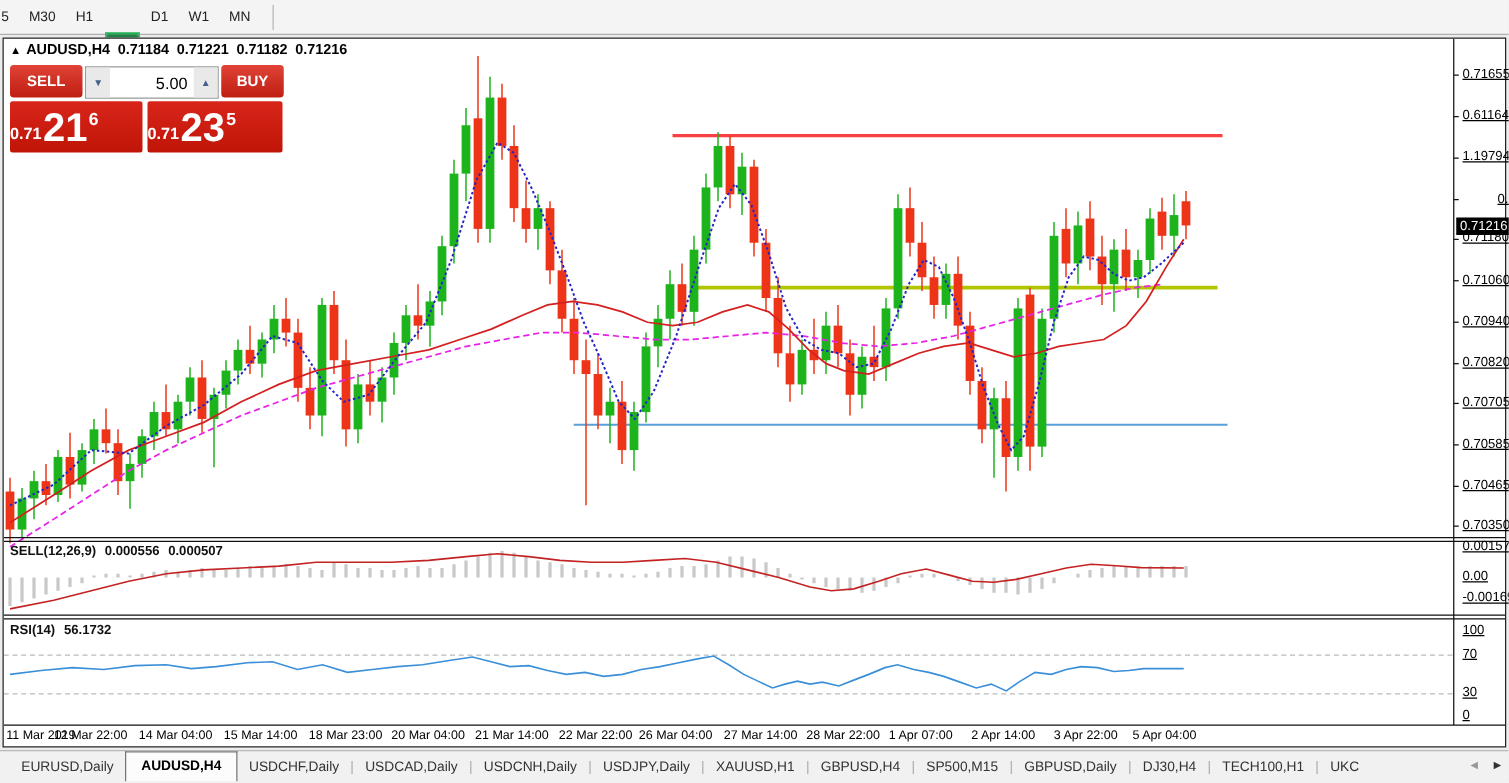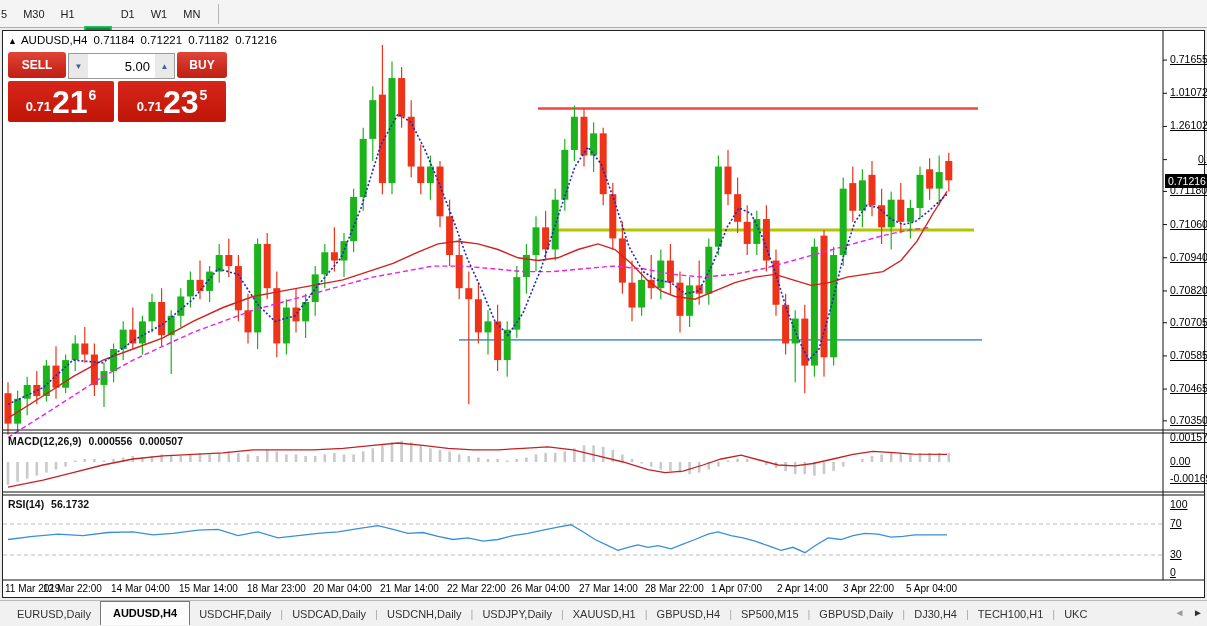--- a/index.html
+++ b/index.html
@@ -9,21 +9,21 @@
   .toolbar{position:absolute;left:0;top:0;width:1207px;height:27px;background:#f4f4f4;
     border-bottom:1px solid #aeaeae;display:flex;align-items:center;}
   .tf-btn{font-size:11px;color:#222;padding:3px 6px;margin:0 1px;border:1px solid transparent;cursor:default;}
   .tf-btn.first{margin-left:-6px;}
   .tf-btn.active{background:#15803d;border:1px solid #22c55e;box-shadow:inset 0 0 2px #bbb;margin-top:44px;}
   .tb-sep{width:1px;height:20px;background:#b5b5b5;margin-left:10px;}
   
   .chart-window{position:absolute;left:2px;top:30px;width:1201px;height:566px;
     background:#fff;border:1px solid #222;}
   #chart-svg{position:absolute;left:0;top:0;}
-  .chart-header{position:absolute;left:5px;top:3px;font-size:11.5px;font-weight:normal;color:#000;white-space:nowrap;}
+  .chart-header{position:absolute;left:5px;top:3px;font-size:11.5px;font-weight:bold;color:#000;white-space:nowrap;}
   .chart-header .tri{font-size:9px;margin-right:4px;}
   .chart-header span{margin-right:3px;}
   .ind-label{position:absolute;font-size:10.5px;color:#111;font-weight:bold;}
   .ind-label span{margin-right:4px;}
   .tick{position:absolute;font-size:10.5px;color:#000;white-space:nowrap;text-decoration:underline;}
   .dtick{position:absolute;font-size:10px;color:#000;white-space:nowrap;}
   .cur-price{position:absolute;background:#000;color:#fff;font-size:10.5px;
     padding:1px 4px 1px 3px;line-height:12px;}
   
   .trade-panel{position:absolute;left:5px;top:21px;width:248px;}
@@ -31,21 +31,21 @@
   .tp-btn{background:linear-gradient(#e04337,#c01e12);color:#fff;font-size:12px;font-weight:bold;
     display:flex;align-items:center;justify-content:center;border-radius:3px;cursor:pointer;}
   .tp-sell{width:58px;}
   .tp-buy{width:50px;margin-left:2px;}
   .spin{display:flex;height:24px;margin:1px 0 0 2px;border:1px solid #9a9a9a;background:#fff;}
   .spin-btn{width:19px;background:#e9e9e9;display:flex;align-items:center;justify-content:center;
     color:#44618d;font-size:8px;cursor:pointer;}
   .spin-val{width:62px;font-size:13px;color:#000;display:flex;align-items:center;justify-content:flex-end;padding-right:5px;}
   .tp-row2{display:flex;margin-top:3px;height:41px;}
   .quote-box{background:linear-gradient(#d8251a,#c01508);color:#fff;display:flex;align-items:center;
-    justify-content:center;border-radius:2px;}
+    justify-content:flex-start;border-radius:2px;}
   .qb-sell{width:106px;margin-right:4px;}
   .qb-buy{width:108px;}
   .q-prefix{font-size:13px;font-weight:bold;margin-top:9px;}
   .q-big{font-size:32px;font-weight:bold;line-height:34px;margin-left:1px;}
   .q-sup{font-size:14px;font-weight:bold;margin-bottom:14px;margin-left:1px;}
   
   .tab-bar{position:absolute;left:0;top:600px;width:1207px;height:26px;background:#f1f1f1;
     border-top:1px solid #b9b9b9;display:flex;align-items:center;font-size:11px;color:#333;}
   .tab{padding:4px 9px;white-space:nowrap;cursor:pointer;text-align:center;}
   .tab.active{background:#fcfcfc;border:1px solid #777;border-bottom:none;font-weight:bold;color:#000;
@@ -396,22 +396,22 @@
         <line x1="1160" y1="193.58844011141986" x2="1164" y2="193.58844011141986" stroke="#111" stroke-width="1"></line>
         <line x1="1160" y1="226.76392757660025" x2="1164" y2="226.76392757660025" stroke="#111" stroke-width="1"></line>
         <line x1="1160" y1="259.93941504178065" x2="1164" y2="259.93941504178065" stroke="#111" stroke-width="1"></line>
         <line x1="1160" y1="291.73259052924834" x2="1164" y2="291.73259052924834" stroke="#111" stroke-width="1"></line>
         <line x1="1160" y1="324.9080779944287" x2="1164" y2="324.9080779944287" stroke="#111" stroke-width="1"></line>
         <line x1="1160" y1="358.0835654596091" x2="1164" y2="358.0835654596091" stroke="#111" stroke-width="1"></line>
         <line x1="1160" y1="389.8767409470738" x2="1164" y2="389.8767409470738" stroke="#111" stroke-width="1"></line>
       </svg>
     <div id="axis-layer">
         <div class="tick" style="left: 1167px; top: 22.0933px;">0.71655</div>
-        <div class="tick" style="left: 1167px; top: 55.2688px;">1.01072</div>
-        <div class="tick" style="left: 1167px; top: 88.4443px;">1.26102</div>
+        <div class="tick" style="left: 1167px; top: 55.2688px;">0.61164</div>
+        <div class="tick" style="left: 1167px; top: 88.4443px;">1.19794</div>
         <div class="tick" style="left: 1167px; top: 121.62px; margin-left: 28px;">0.71295</div>
         <div class="tick" style="left: 1167px; top: 153.413px;">0.71180</div>
         <div class="tick" style="left: 1167px; top: 186.588px;">0.71060</div>
         <div class="tick" style="left: 1167px; top: 219.764px;">0.70940</div>
         <div class="tick" style="left: 1167px; top: 252.939px;">0.70820</div>
         <div class="tick" style="left: 1134px; top: 284.733px; padding-left: 33px;">0.70705</div>
         <div class="tick" style="left: 1167px; top: 317.908px;">0.70585</div>
         <div class="tick" style="left: 1167px; top: 351.084px;">0.70465</div>
         <div class="tick" style="left: 1167px; top: 382.877px;">0.70350</div>
         <div class="tick" style="left: 1167px; top: 400px;">0.001579</div>
@@ -464,21 +464,21 @@
         </div>
         <div class="quote-box qb-buy">
           <span class="q-prefix">0.71</span>
           <span class="q-big">23</span>
           <span class="q-sup">5</span>
         </div>
       </div>
     </div>
 
     <div class="ind-label" style="left:5px;top:404px;">
-      <span>MACD(12,26,9)</span>
+      <span>SELL(12,26,9)</span>
       <span>0.000556</span>
       <span>0.000507</span>
     </div>
     <div class="ind-label" style="left:5px;top:467px;">
       <span>RSI(14)</span>
       <span>56.1732</span>
     </div>
 
     <div class="cur-price" id="cur-price" style="left: 1162px; top: 143.46px;">0.71216</div>
   </div>

